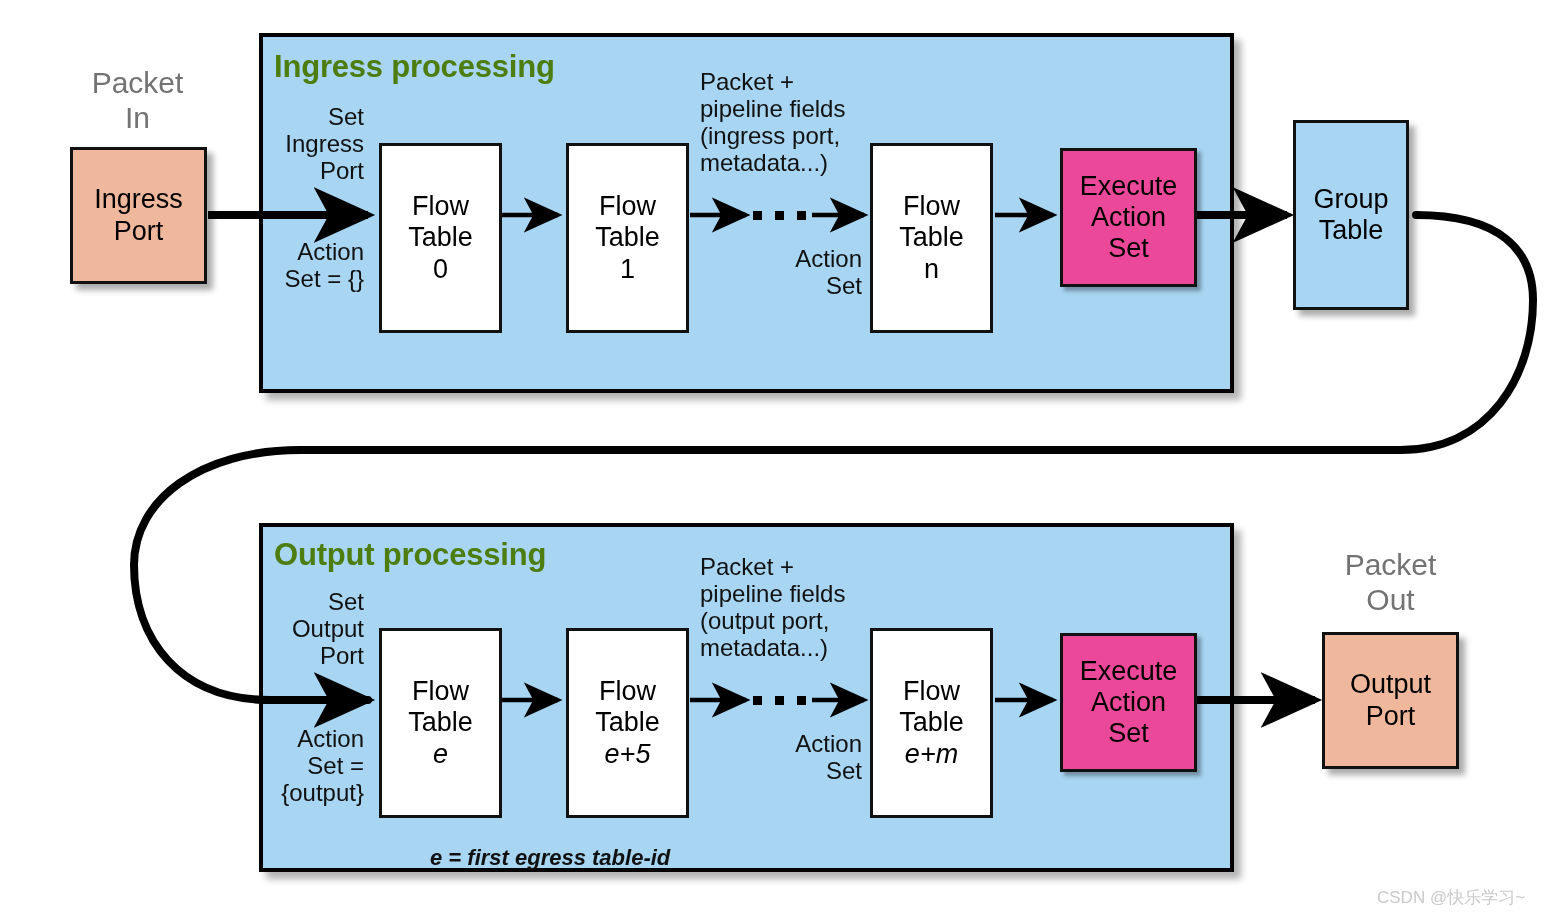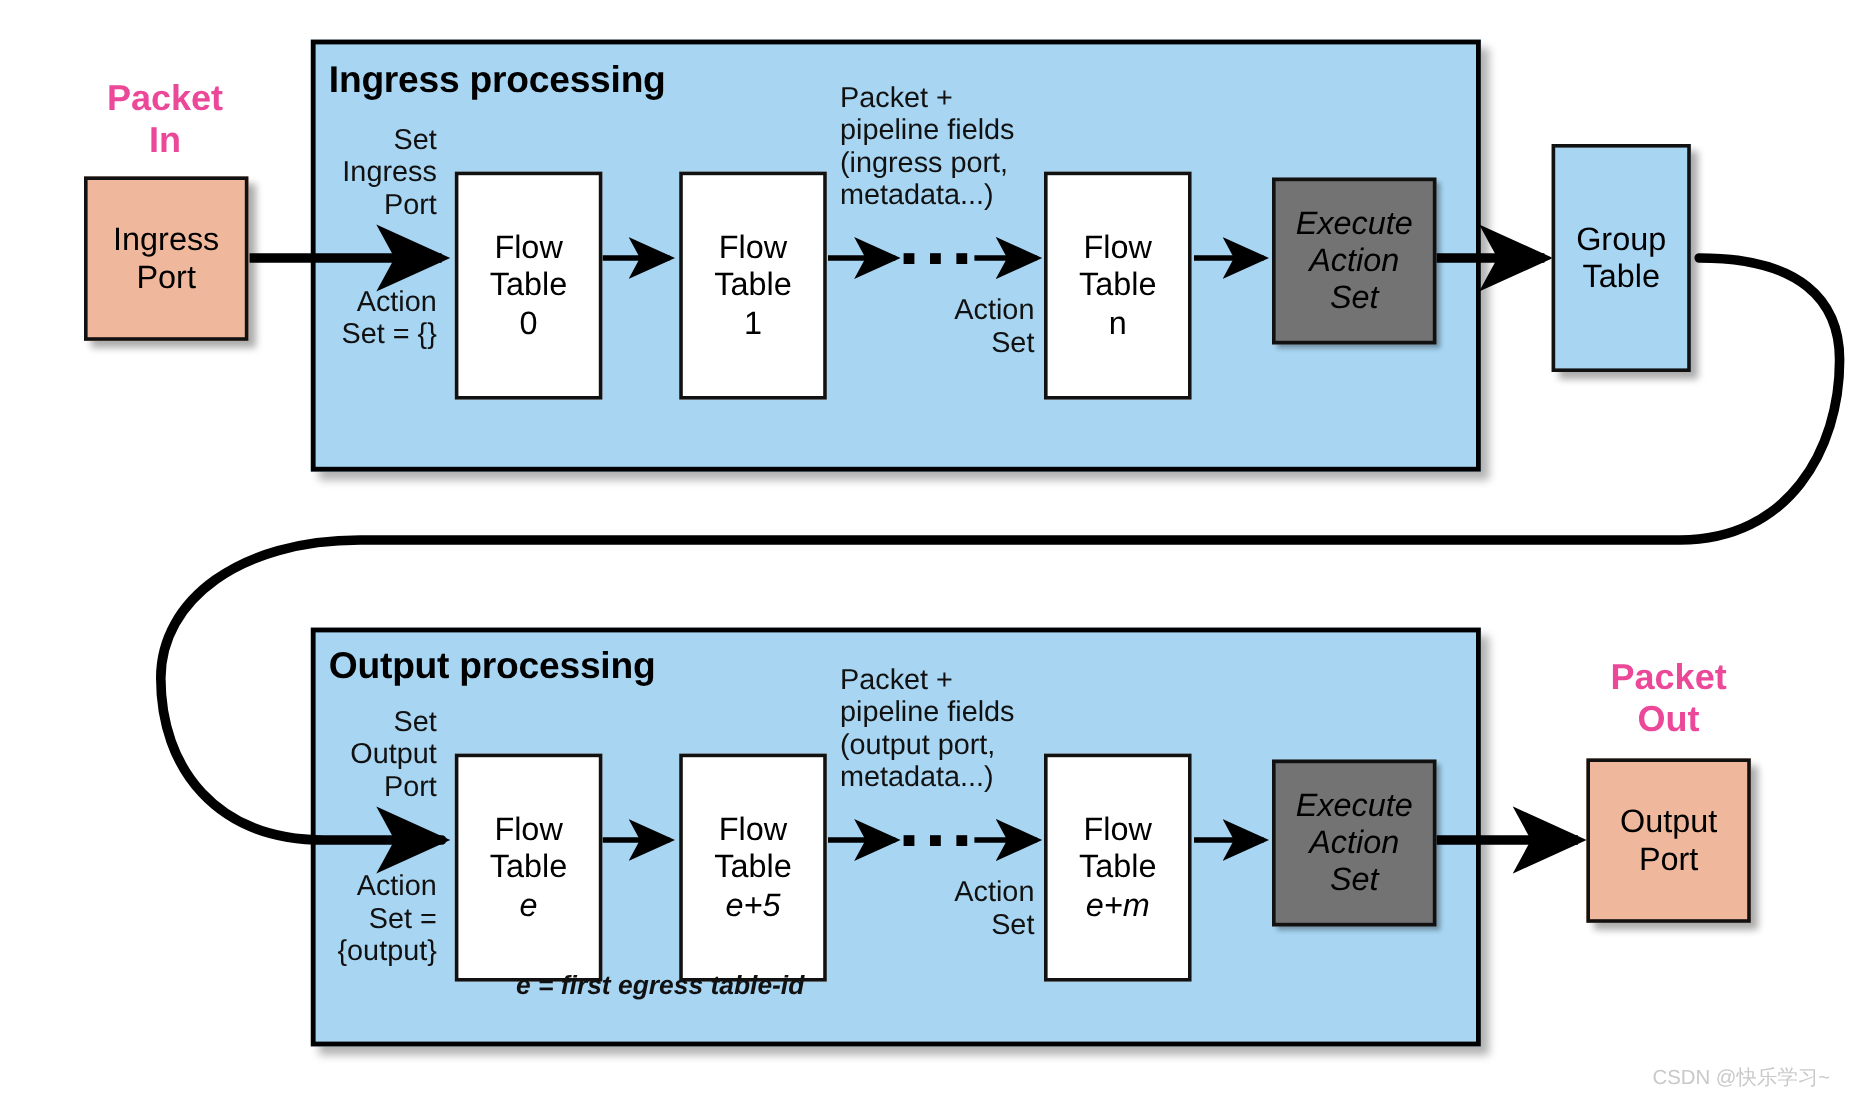--- a/index.html
+++ b/index.html
@@ -32,40 +32,40 @@
     position: absolute;
     background: #a7d5f2;
     border: 4px solid #000000;
     box-shadow: 7px 7px 7px rgba(0,0,0,0.30);
     box-sizing: border-box;
   }
   .proc-title {
     position: absolute;
     font-weight: bold;
     font-size: 31px;
-    color: #000000;
+    color: #4d7c0f;
     letter-spacing: -0.2px;
     white-space: nowrap;
   }
   
   .node {
     position: absolute;
     box-sizing: border-box;
     border: 3px solid #111111;
     display: flex;
     flex-direction: column;
     align-items: center;
     justify-content: center;
     font-size: 27px;
     line-height: 1.16;
     color: #000;
     text-align: center;
   }
   .node.flow   { background: #ffffff; margin-top: 20px; }
-  .node.exec   { background: #737373; box-shadow: 4px 4px 4px rgba(0,0,0,0.33); font-style: italic; }
+  .node.exec   { background: #ec4899; box-shadow: 4px 4px 4px rgba(0,0,0,0.33); }
   .node.group  { background: #a7d5f2; box-shadow: 6px 6px 6px rgba(0,0,0,0.33); }
   .node.port   { background: #efb89c; box-shadow: 6px 6px 6px rgba(0,0,0,0.33); }
   .node .ln { display: block; }
   .ital { font-style: italic; }
 
   
   .anno {
     position: absolute;
     font-size: 24px;
     line-height: 1.13;
@@ -77,24 +77,24 @@
   .caption {
     position: absolute;
     font-size: 22px;
     font-style: italic;
     font-weight: bold;
     color: #111;
     white-space: nowrap;
   }
   .biglabel {
     position: absolute;
-    font-weight: bold;
+    font-weight: normal;
     font-size: 30px;
     line-height: 1.15;
-    color: #ec4899;
+    color: #737373;
     text-align: center;
     white-space: pre-line;
   }
   .watermark {
     position: absolute;
     font-size: 17px;
     color: #c9c9c9;
     white-space: nowrap;
   }
   .dots {
@@ -245,21 +245,21 @@
     <span class="ln">Table</span>
     <span class="ln ital">e+m</span>
   </div>
 
   <div class="node exec" style="left:1060px; top:633px; width:137px; height:139px;">
     <span class="ln" style="white-space:pre-line;">Execute
 Action
 Set</span>
   </div>
 
-  <div class="caption" style="left:430px; top:808px;">e = first egress table-id</div>
+  <div class="caption" style="left:430px; top:845px;">e = first egress table-id</div>
 
   <div class="biglabel" style="left:1308px; top:548px; width:165px;">Packet
 Out</div>
   <div class="node port" style="left:1322px; top:632px; width:137px; height:137px;">
     <span class="ln" style="white-space:pre-line;">Output
 Port</span>
   </div>
 
   <div class="watermark" style="left:1377px; top:886px;">CSDN @快乐学习~</div>
 

